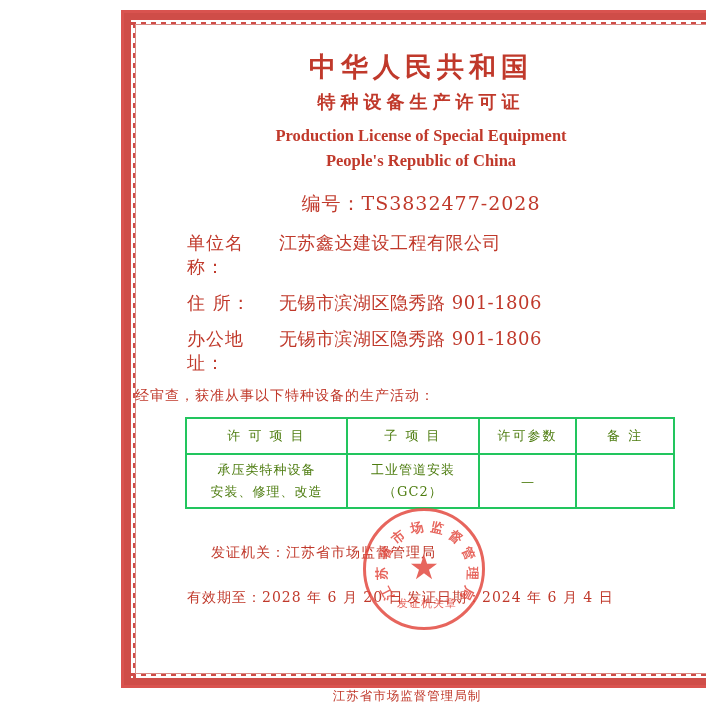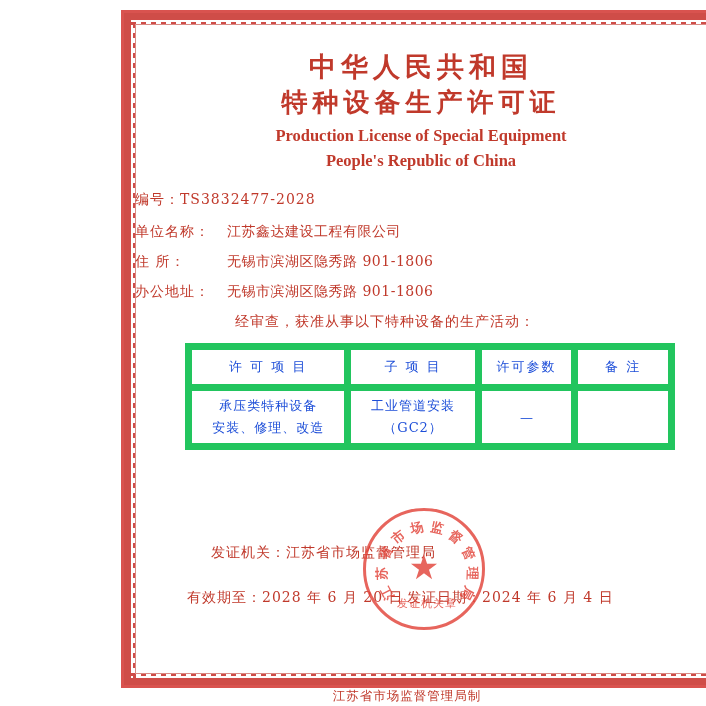--- a/index.html
+++ b/index.html
@@ -77,21 +77,21 @@
   }
   .title-cn1 {
     font-size: 27px;
     letter-spacing: 5px;
     font-weight: bold;
     line-height: 34px;
     color: #c0392b;
     font-family: "DejaVu Serif", serif;
   }
   .title-cn2 {
-    font-size: 26px;
+    font-size: 18px;
     letter-spacing: 5px;
     font-weight: bold;
     line-height: 36px;
     color: #c0392b;
     font-family: "DejaVu Serif", serif;
   }
   .title-en1 {
     font-size: 16.5px;
     font-weight: bold;
     line-height: 26px;
@@ -103,70 +103,70 @@
     font-size: 16.5px;
     font-weight: bold;
     line-height: 24px;
     color: #c0392b;
     font-family: "Liberation Serif", serif;
   }
 
   
   .serial-row {
     margin-top: 18px;
-    text-align: left;
-    font-size: 14px;
+    text-align: center;
+    font-size: 19px;
     letter-spacing: 1px;
     font-family: "DejaVu Serif", serif;
   }
 
   
   .fields {
     margin-top: 14px;
-    font-size: 14px;
+    padding-left: 52px;
+    font-size: 18px;
     font-family: "DejaVu Serif", serif;
   }
   .field-row {
     display: flex;
     align-items: baseline;
     margin-bottom: 12px;
   }
   .field-label {
     width: 92px;
     flex: 0 0 92px;
     letter-spacing: 1px;
   }
   .field-value {
     flex: 1;
     letter-spacing: 0.5px;
   }
 
   .statement {
     margin-top: 10px;
-    padding-left: 100px;
     font-size: 14px;
     letter-spacing: 1px;
     font-family: Liberation Mono, monospace;
   }
 
   
   .table-wrap {
     margin-top: 12px;
     padding-left: 50px;
     padding-right: 32px;
   }
   table.lic {
     border-collapse: collapse;
     width: 100%;
     font-size: 13px;
     font-family: "DejaVu Serif", serif;
   }
   table.lic th, table.lic td {
-    border: 7px solid #22c55e;
-    color: #1d4ed8;
+    border: 2px solid #22c55e;
+    color: #4d7c0f;
     text-align: center;
     font-weight: normal;
     padding: 4px 2px;
   }
   table.lic th {
     height: 26px;
     letter-spacing: 2px;
   }
   table.lic td {
     height: 25px;

